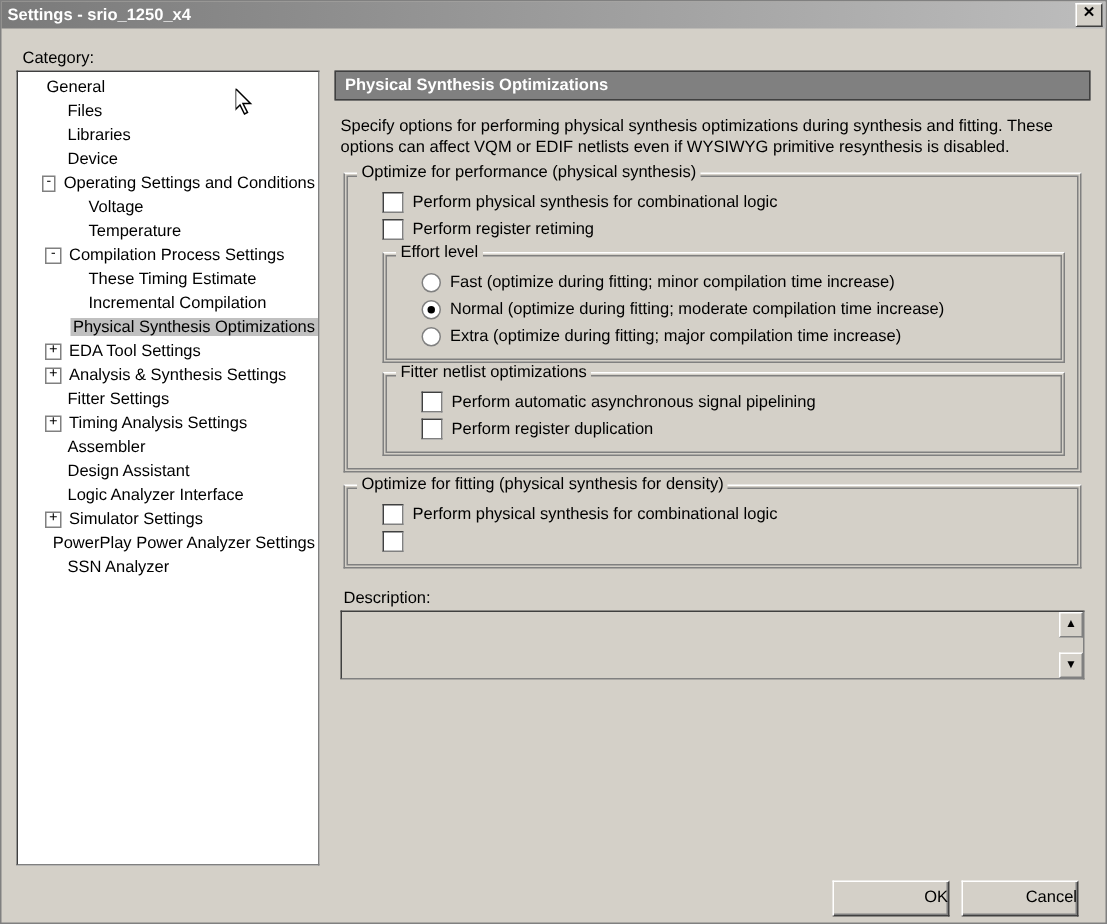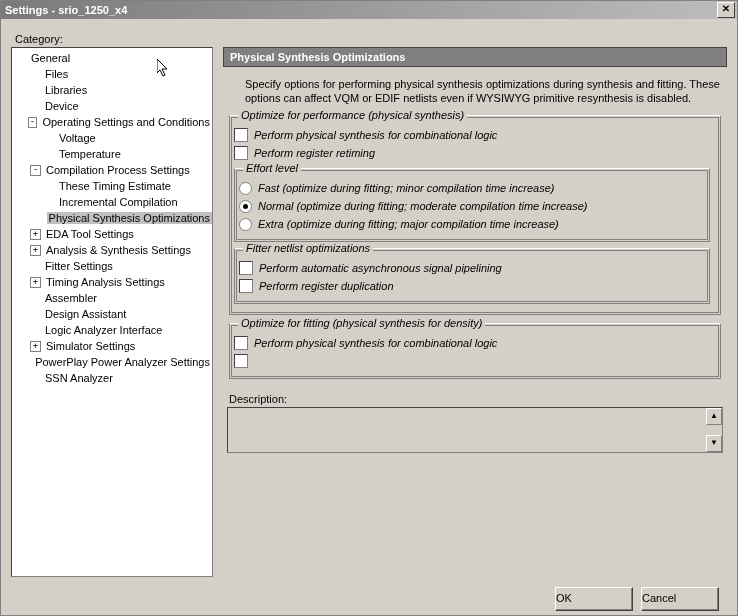--- a/index.html
+++ b/index.html
@@ -118,30 +118,29 @@
     color: #fff;
     font-weight: bold;
     padding: 3px 6px;
     border: 1px solid #404040;
   }
   .panel-body {
     flex: 1;
     padding: 6px 4px 2px 4px;
   }
   .intro {
-    margin: 4px 2px 10px 18px;
+    margin: 4px 2px 10px 0;
     line-height: 14px;
   }
   .groupbox {
     border: 1px solid #808080;
     border-top-color:#fff;
     position: relative;
     margin: 6px 2px 8px 2px;
-    padding: 10px 10px 8px 4px;
-    font-style: italic;
+    padding: 10px 10px 8px 25px;
   }
   .groupbox::before {
     content: "";
     position: absolute;
     inset: 1px;
     border: 1px solid #808080;
     pointer-events:none;
   }
   .groupbox-inner {
     position: relative;
@@ -229,21 +228,21 @@
   }
   .btn {
     width: 76px;
     height: 22px;
     background:#d4d0c8;
     border:1px solid #404040;
     border-top-color:#fff;
     border-left-color:#fff;
     box-shadow: inset -1px -1px 0 #808080, inset 1px 1px 0 #d4d0c8;
     cursor:pointer;
-    text-align:left;
+    text-align:right;
     line-height:20px;
   }
   .cursor-arrow {
     position:absolute;
     left:156px;
     top:58px;
     pointer-events:none;
     z-index:10;
   }
 </style>

